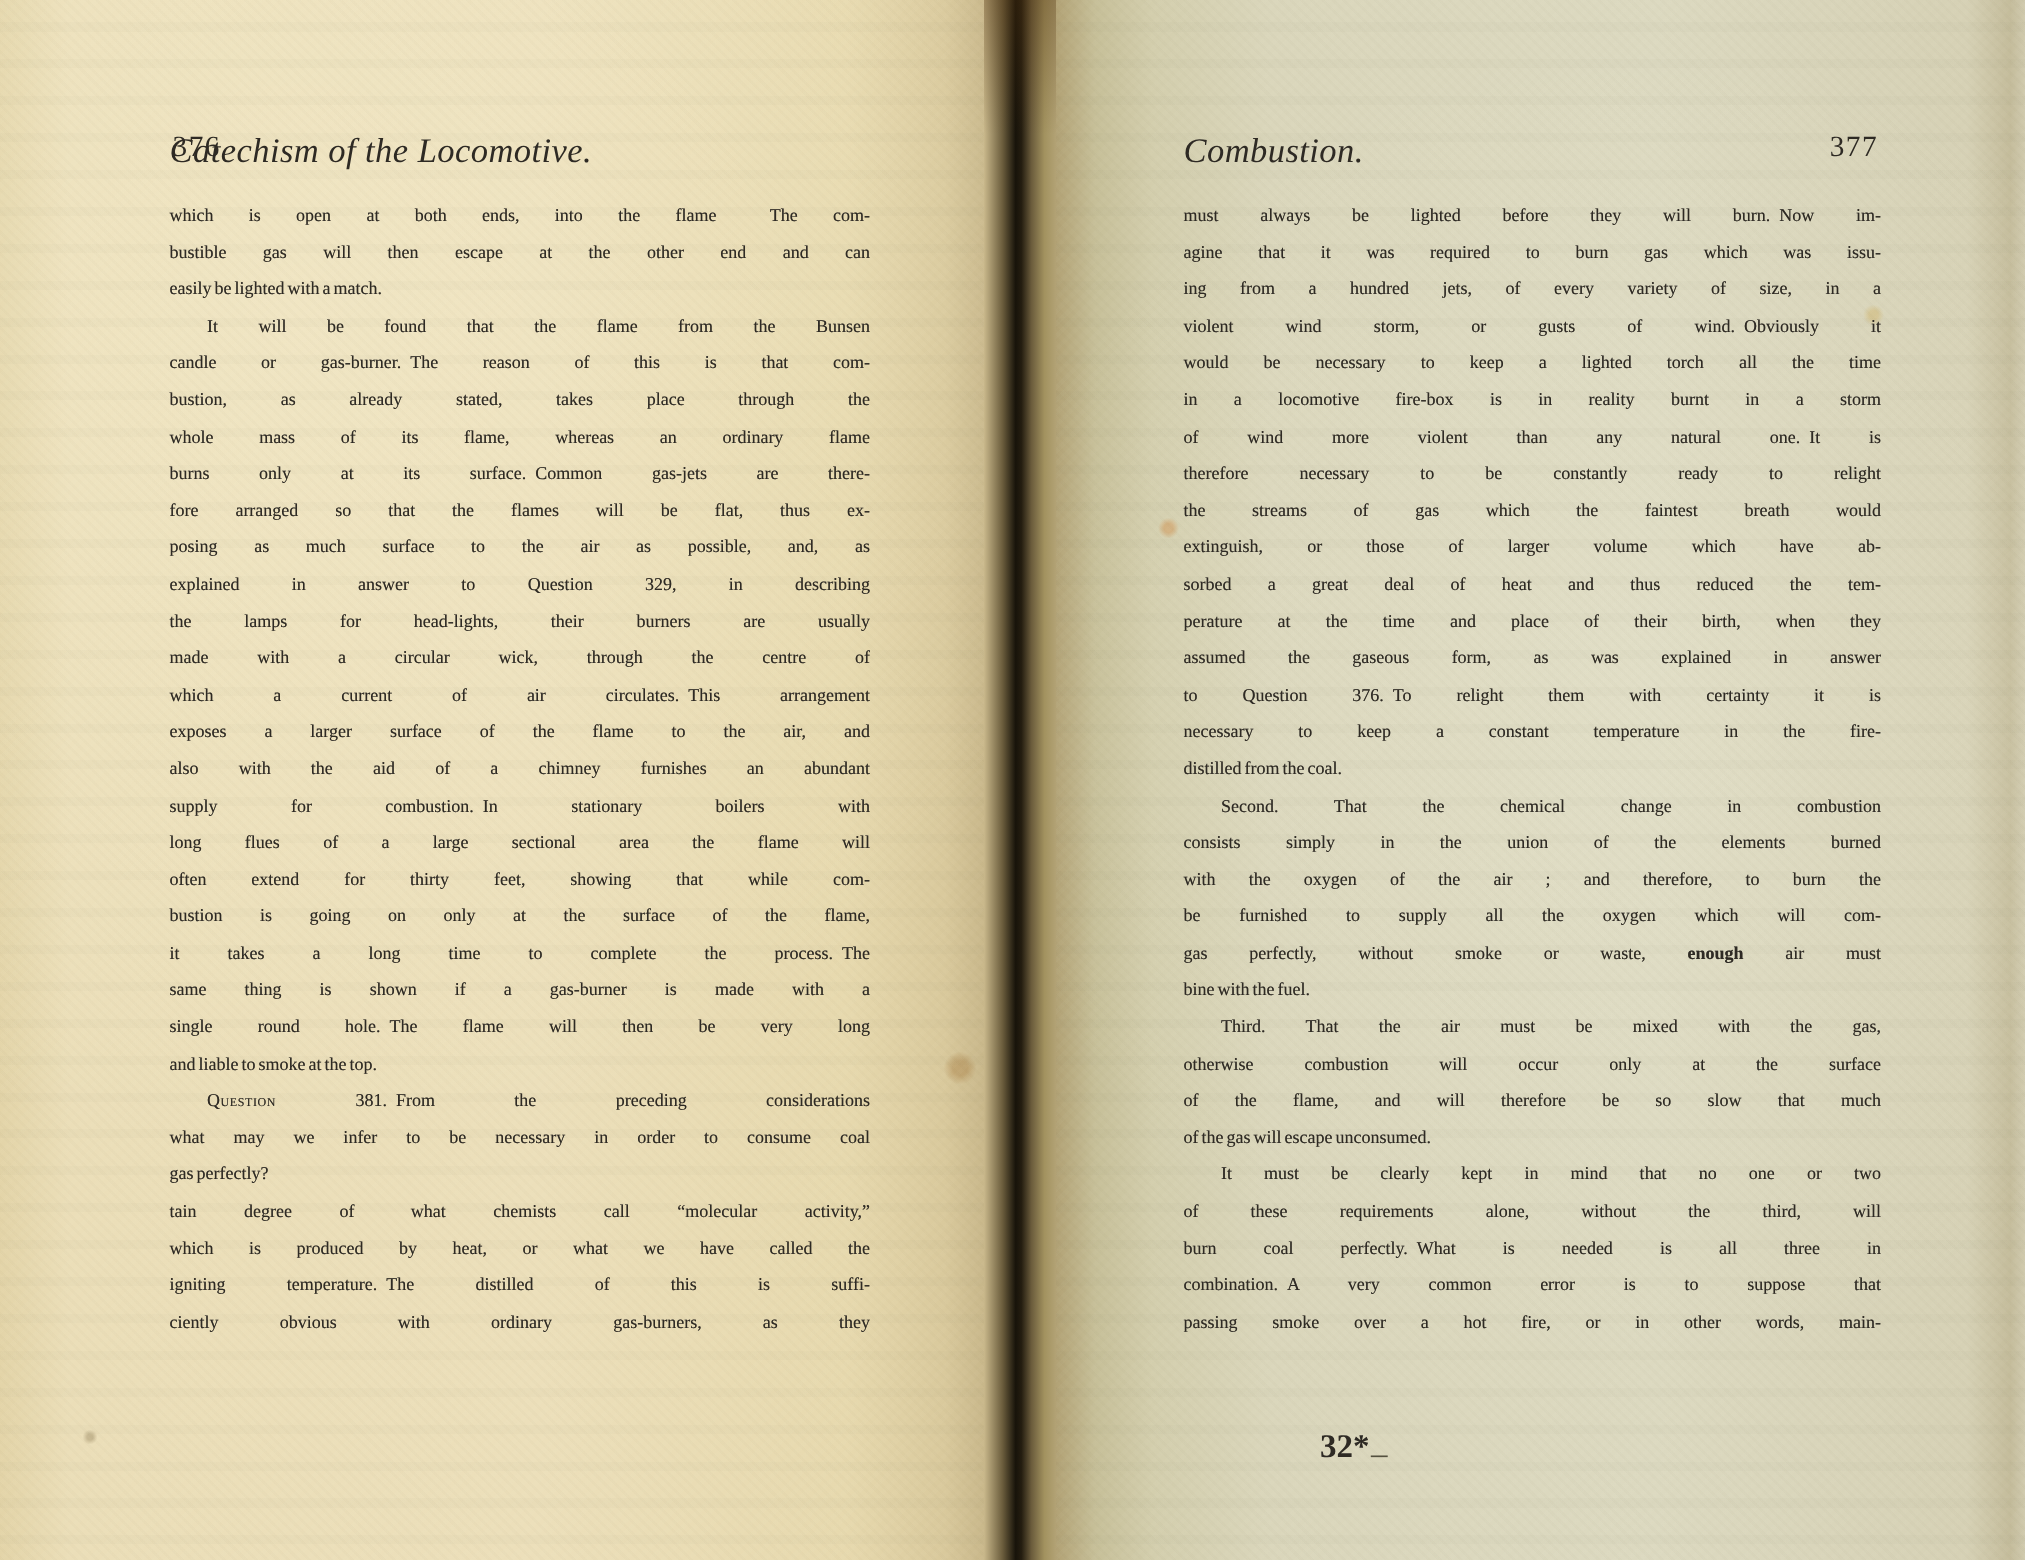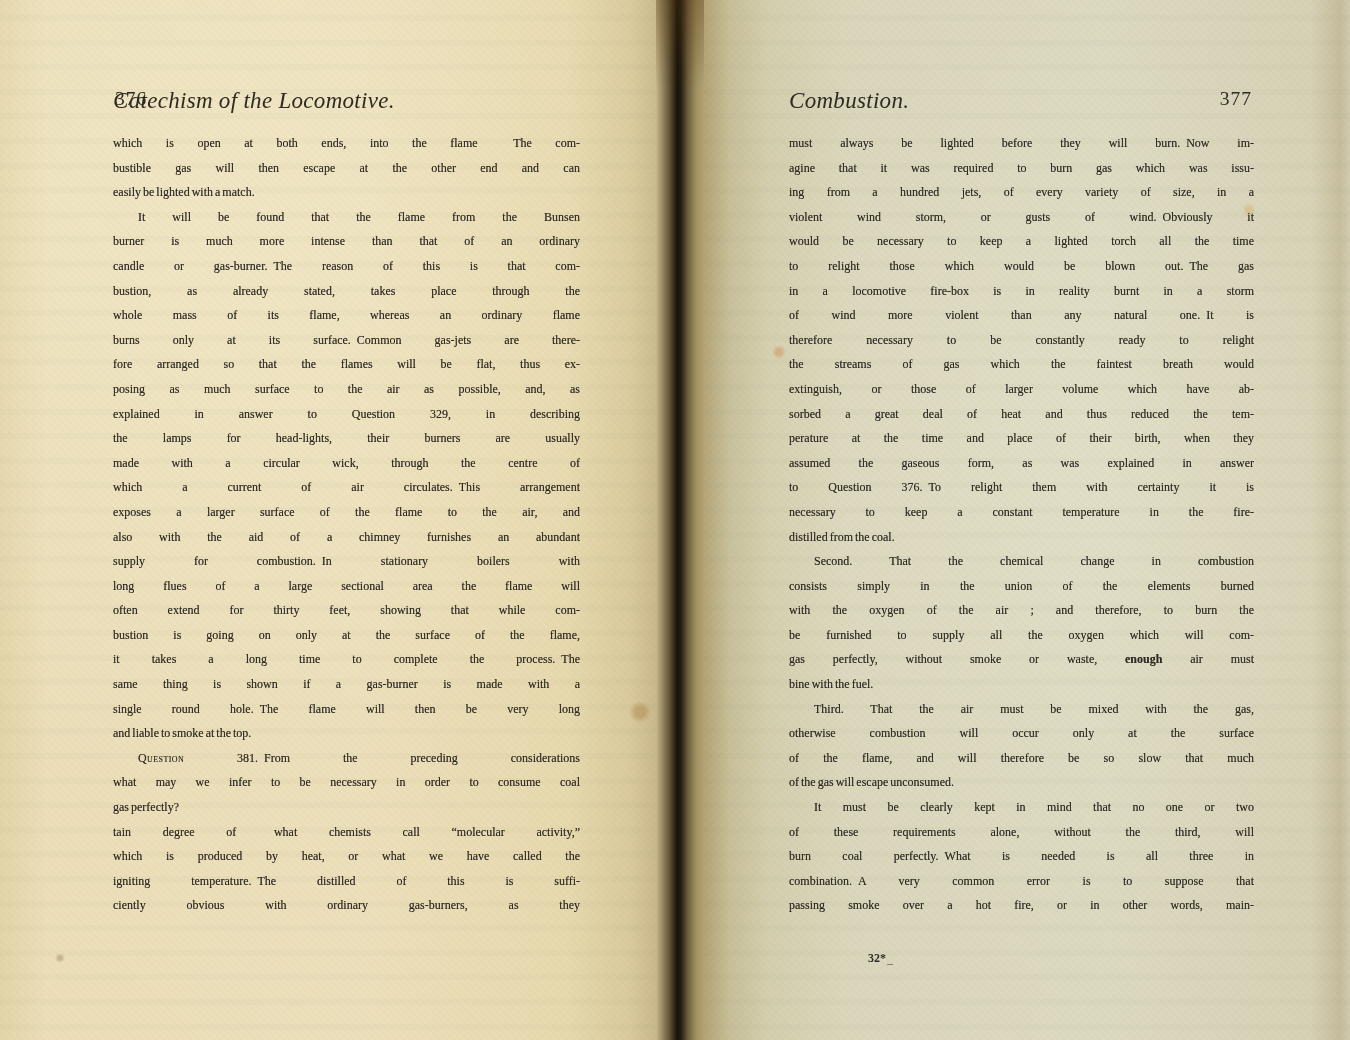--- a/index.html
+++ b/index.html
@@ -54,21 +54,21 @@
   .body-left{left:113px;width:467px;}
   .body-right{left:85px;width:465px;}
   .line{height:24.6px;line-height:24.6px;text-align:justify;text-align-last:justify;overflow:visible;
     text-shadow:0 0 .4px rgba(46,42,36,.55);}
   .line.endline{text-align-last:left;}
   .line.indent{text-indent:25px;}
   .it{}
   .bd{font-weight:bold;}
   .sc{font-variant:small-caps;letter-spacing:.4px;}
   
-  .signature{position:absolute;top:951px;left:164px;font-size:12px;font-weight:bold;color:#2e2a24;}
+  .signature{position:absolute;top:951px;left:176px;font-size:22px;font-weight:bold;color:#2e2a24;}
   .sigdash{font-weight:normal;color:#54503f;position:relative;top:5px;left:1px;}
 </style>
 </head>
 <body>
 
 <div class="book">
 
   <div class="page page-left">
     <div class="grain"></div>
     <div class="ghost"></div>
@@ -77,21 +77,20 @@
       <span class="rh-title">Catechism of the Locomotive.</span>
     </div>
     <div class="pagebody body-left" id="left-body">
         <div>
           <div class="line"><span>which is open at both ends, into the flame  The com-</span></div>
           <div class="line"><span>bustible gas will then escape at the other end and can</span></div>
           <div class="line endline"><span>easily be lighted with a match.</span></div>
         </div>
         <div>
           <div class="line indent"><span>It will be found that the flame from the Bunsen</span></div>
-          <div class="line"><span>burner is much more intense than that of an ordinary</span></div>
           <div class="line"><span>candle or gas-burner. The reason of this is that com-</span></div>
           <div class="line"><span>bustion, as already stated, takes place through the</span></div>
           <div class="line"><span>whole mass of its flame, whereas an ordinary flame</span></div>
           <div class="line"><span>burns only at its surface. Common gas-jets are there-</span></div>
           <div class="line"><span>fore arranged so that the flames will be flat, thus ex-</span></div>
           <div class="line"><span>posing as much surface to the air as possible, and, as</span></div>
           <div class="line"><span>explained in answer to Question 329, in describing</span></div>
           <div class="line"><span>the lamps for head-lights, their burners are usually</span></div>
           <div class="line"><span>made with a circular wick, through the centre of</span></div>
           <div class="line"><span>which a current of air circulates. This arrangement</span></div>
@@ -129,21 +128,20 @@
       <span class="rh-title">Combustion.</span>
       <span class="rh-num at-right">377</span>
     </div>
     <div class="pagebody body-right" id="right-body">
         <div>
           <div class="line"><span>must always be </span><span class="it">lighted</span><span> before they will burn. Now im-</span></div>
           <div class="line"><span>agine that it was required to burn gas which was issu-</span></div>
           <div class="line"><span>ing from a hundred jets, of every variety of size, in a</span></div>
           <div class="line"><span>violent wind storm, or gusts of wind. Obviously it</span></div>
           <div class="line"><span>would be necessary to keep a lighted torch all the time</span></div>
-          <div class="line"><span>to relight those which would be blown out. The gas</span></div>
           <div class="line"><span>in a locomotive fire-box is in reality burnt in a storm</span></div>
           <div class="line"><span>of wind more violent than any natural one. It is</span></div>
           <div class="line"><span>therefore necessary to be constantly ready to relight</span></div>
           <div class="line"><span>the streams of gas which the faintest breath would</span></div>
           <div class="line"><span>extinguish, or those of larger volume which have ab-</span></div>
           <div class="line"><span>sorbed a great deal of heat and thus reduced the tem-</span></div>
           <div class="line"><span>perature at the time and place of their birth, when they</span></div>
           <div class="line"><span>assumed the gaseous form, as was explained in answer</span></div>
           <div class="line"><span>to Question 376. To relight them with certainty it is</span></div>
           <div class="line"><span>necessary to keep a constant temperature in the fire-</span></div>

